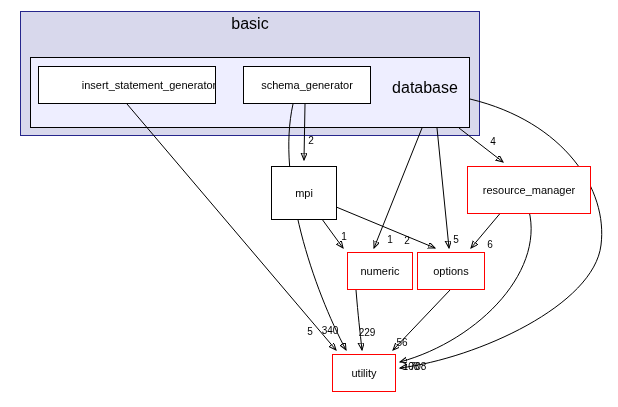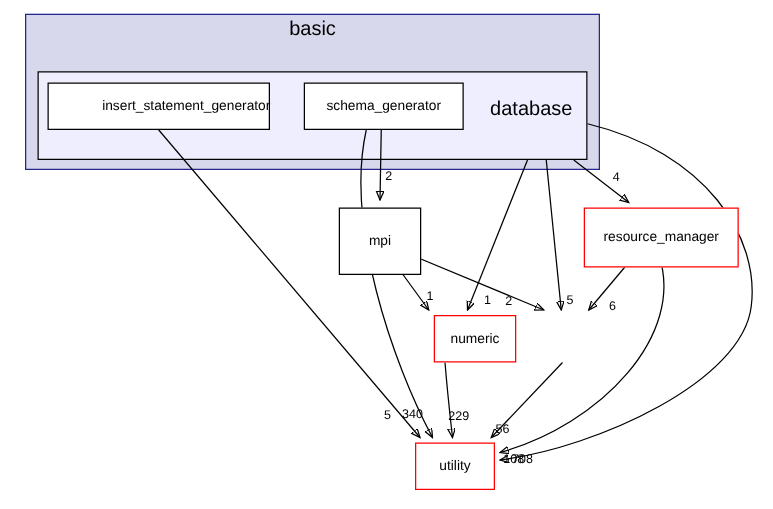--- a/index.html
+++ b/index.html
@@ -104,18 +104,21 @@
   </div>
 
   <div class="node red" style="left:467px;top:166px;width:124px;height:48px;">
     <span>resource_manager</span>
   </div>
 
   <div class="node red" style="left:323px;top:252px;width:66px;height:38px;margin-left:24px;">
     <span>numeric</span>
   </div>
 
+  <div class="node red" style="left:417px;top:252px;width:68px;height:38px;">
+    <span>options</span>
+  </div>
 
   <div class="node red" style="left:332px;top:354px;width:64px;height:38px;">
     <span>utility</span>
   </div>
 
 </div>
 
 </body></html>

